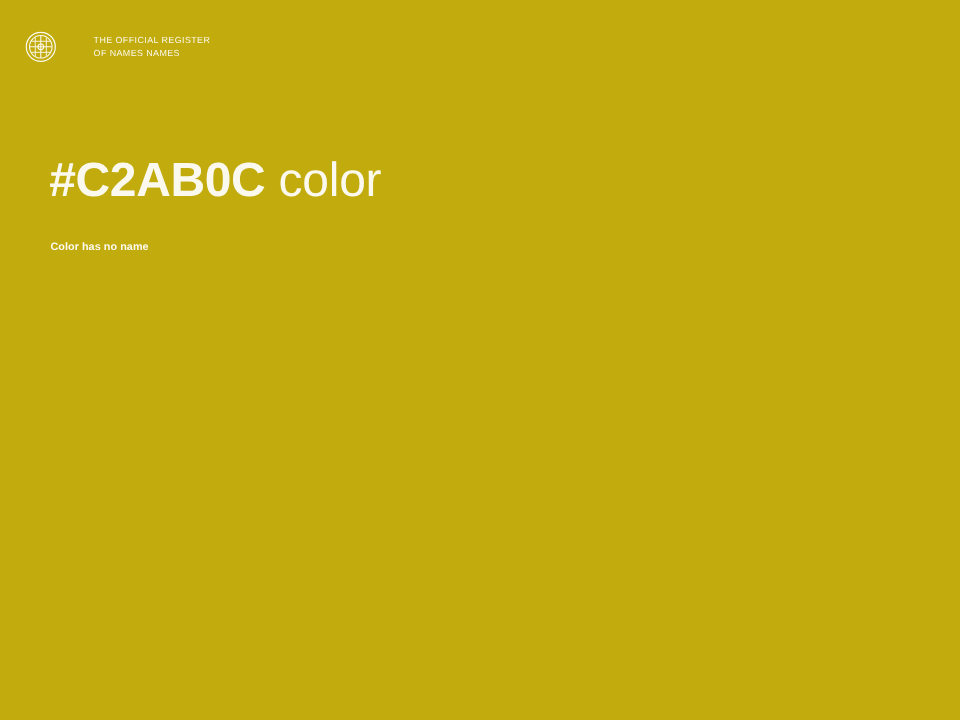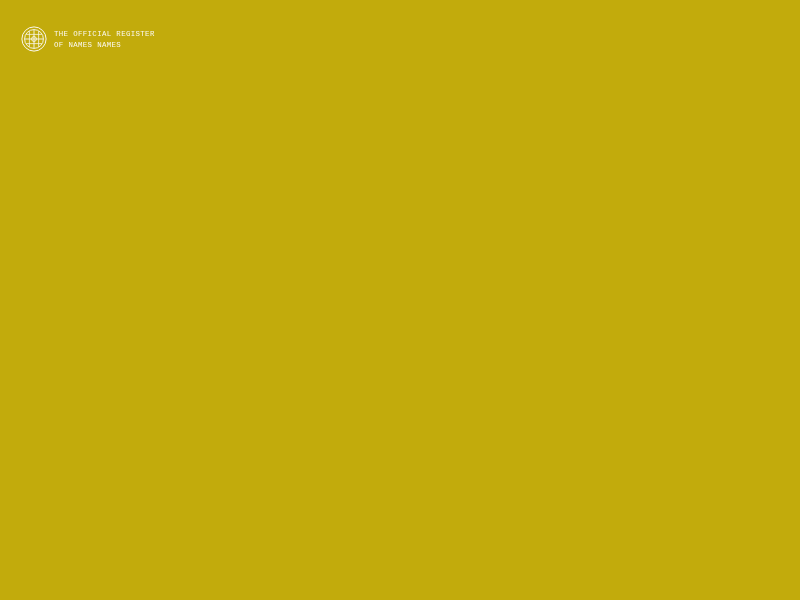--- a/index.html
+++ b/index.html
@@ -40,27 +40,28 @@
   }
 
   .brand-text {
     display: flex;
     flex-direction: column;
     justify-content: center;
     padding-top: 1px;
   }
 
   .brand-line {
-    font-family: Liberation Mono, monospace;
+    font-family: Liberation Sans, sans-serif;
     font-size: 7.4px;
     line-height: 10.5px;
     letter-spacing: 0.36px;
     font-weight: 400;
     color: #FBF9F0;
     white-space: nowrap;
+    margin-left: 24px;
   }
 
   
   .content {
     position: absolute;
     left: 41px;
     top: 124px;
     width: 720px;
   }
 
@@ -112,14 +113,18 @@
         <path d="M8.4 5.2 V20.8 M17.6 5.2 V20.8 M5.2 8.4 H20.8 M5.2 17.6 H20.8" stroke="#FBF9F0" stroke-width="0.8" opacity="0.95"></path>
         <circle cx="13" cy="13" r="2.4" fill="none" stroke="#FBF9F0" stroke-width="0.9"></circle>
       </svg>
     </span>
     <span class="brand-text">
       <span class="brand-line">THE OFFICIAL REGISTER</span>
       <span class="brand-line">OF NAMES NAMES</span>
     </span>
   </div>
 
+  <div class="content">
+    <h1 class="headline"><span class="hex">#C2AB0C</span><span class="suffix"> color</span></h1>
+    <p class="subtitle">Color has no name</p>
+  </div>
 
 </div>
 
 </body></html>

